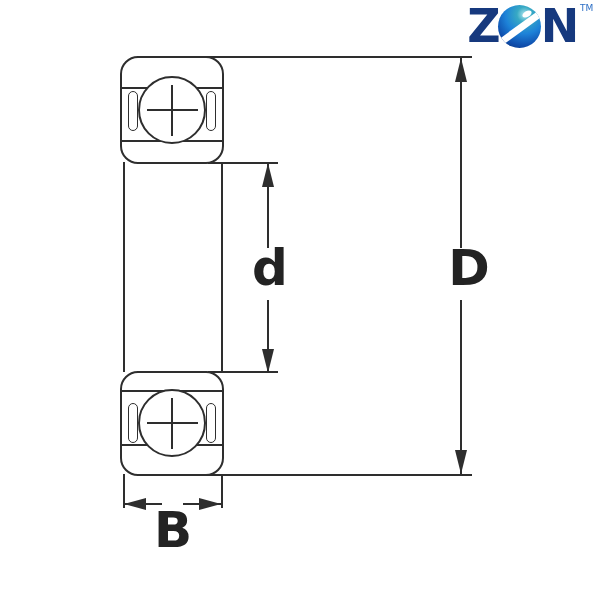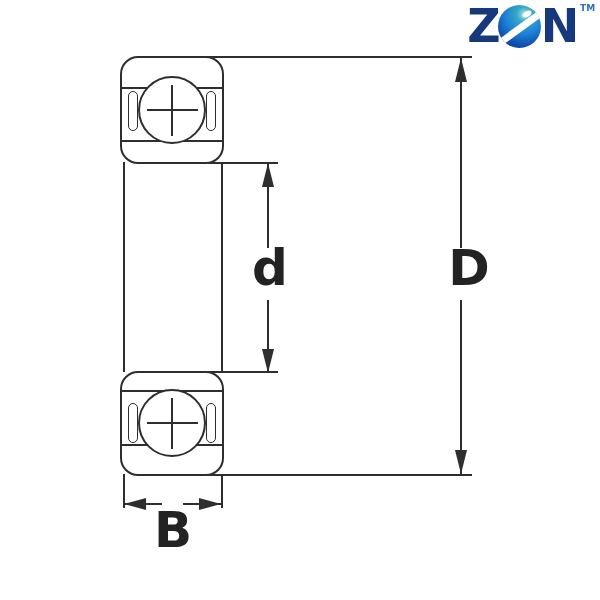--- a/index.html
+++ b/index.html
@@ -32,21 +32,21 @@
   .logo-letter{position:absolute;display:flex;align-items:center;justify-content:center;
                font-size:46px;font-weight:bold;color:#16397e;line-height:1;}
   .globe{position:absolute;left:498px;top:5px;width:43px;height:43px;border-radius:50%;
          overflow:hidden;
          background:radial-gradient(circle at 62% 22%, #aee6ee 0%, #37a9c4 18%,
                     #1d82d8 45%, #0f4fae 72%, #082a6e 100%);}
   .globe-slash{position:absolute;left:-6px;top:19px;width:58px;height:7px;
                background:#ffffff;transform:rotate(-36deg);}
   .globe-dot{position:absolute;left:24px;top:6px;width:10px;height:6px;
              background:#ffffff;border-radius:50%;transform:rotate(-30deg);}
-  .tm{position:absolute;left:580px;top:4px;font-size:9px;font-weight:bold;
+  .tm{position:absolute;left:580px;top:4px;font-size:9px;font-weight:normal;
       color:#2d6fc5;line-height:1;}
 </style>
 </head>
 <body>
 
 <div class="stage">
 
   <div class="abs" style="left:460px;top:0;width:140px;height:52px;">
     <div class="logo-letter" style="left:6px;top:4px;width:36px;height:44px;">Z</div>
     <div class="globe" style="left:38px;top:5px;">

